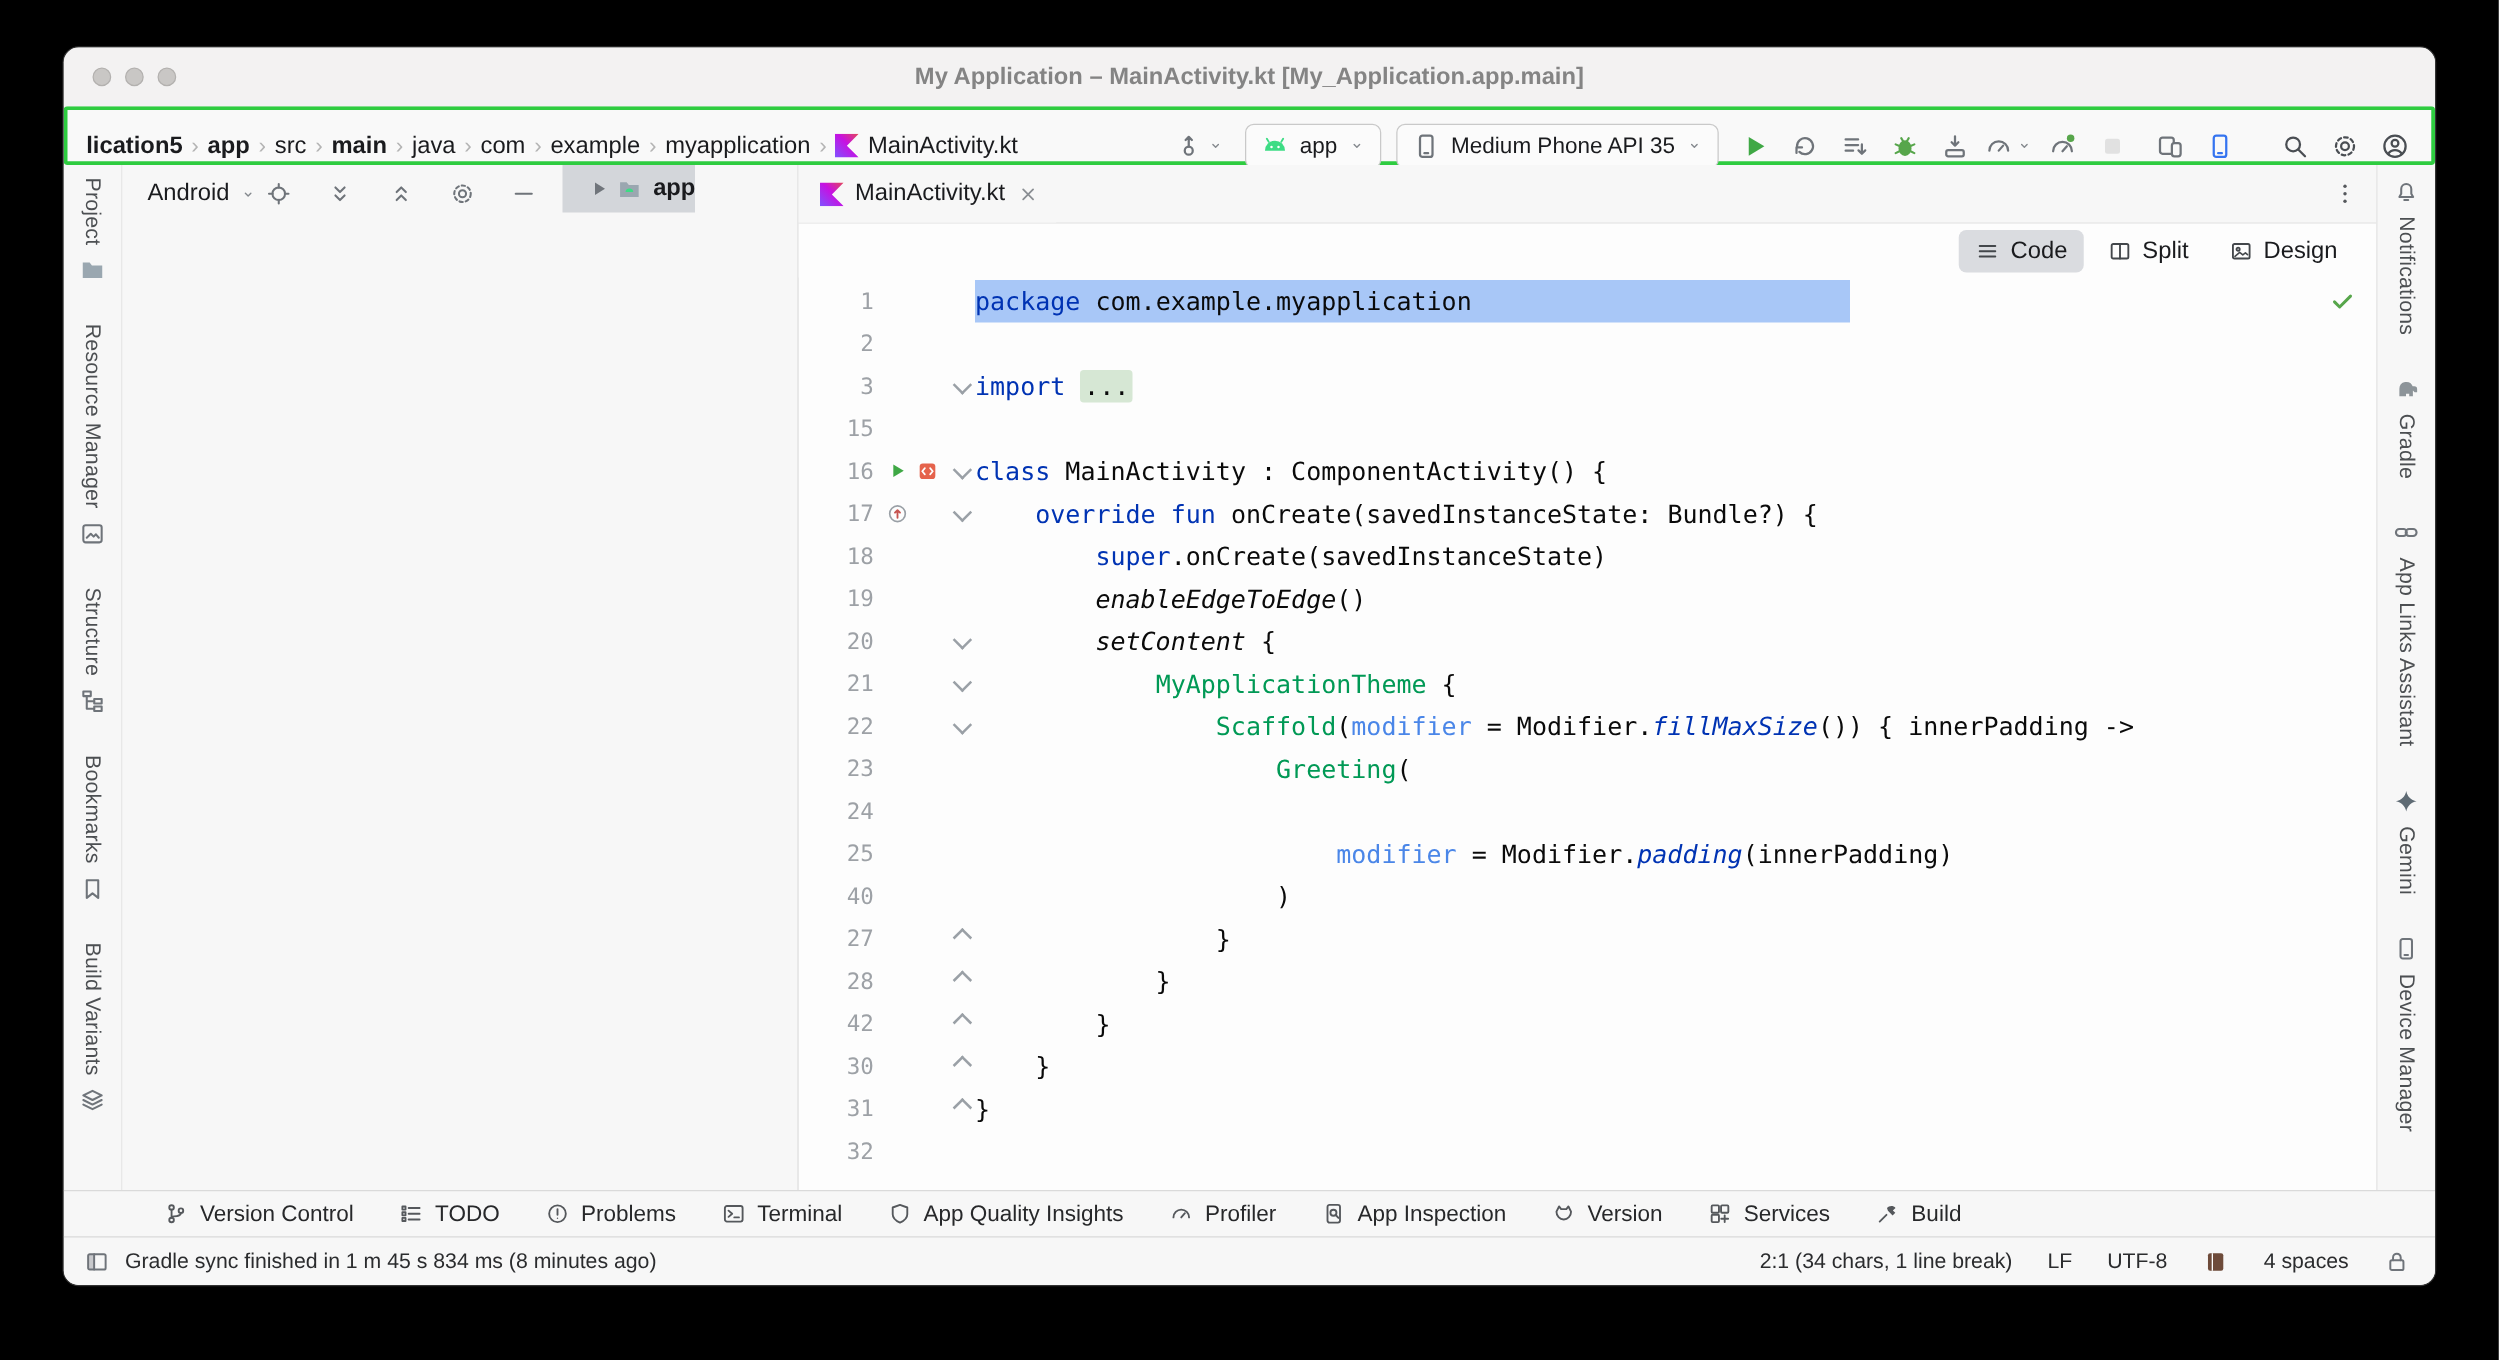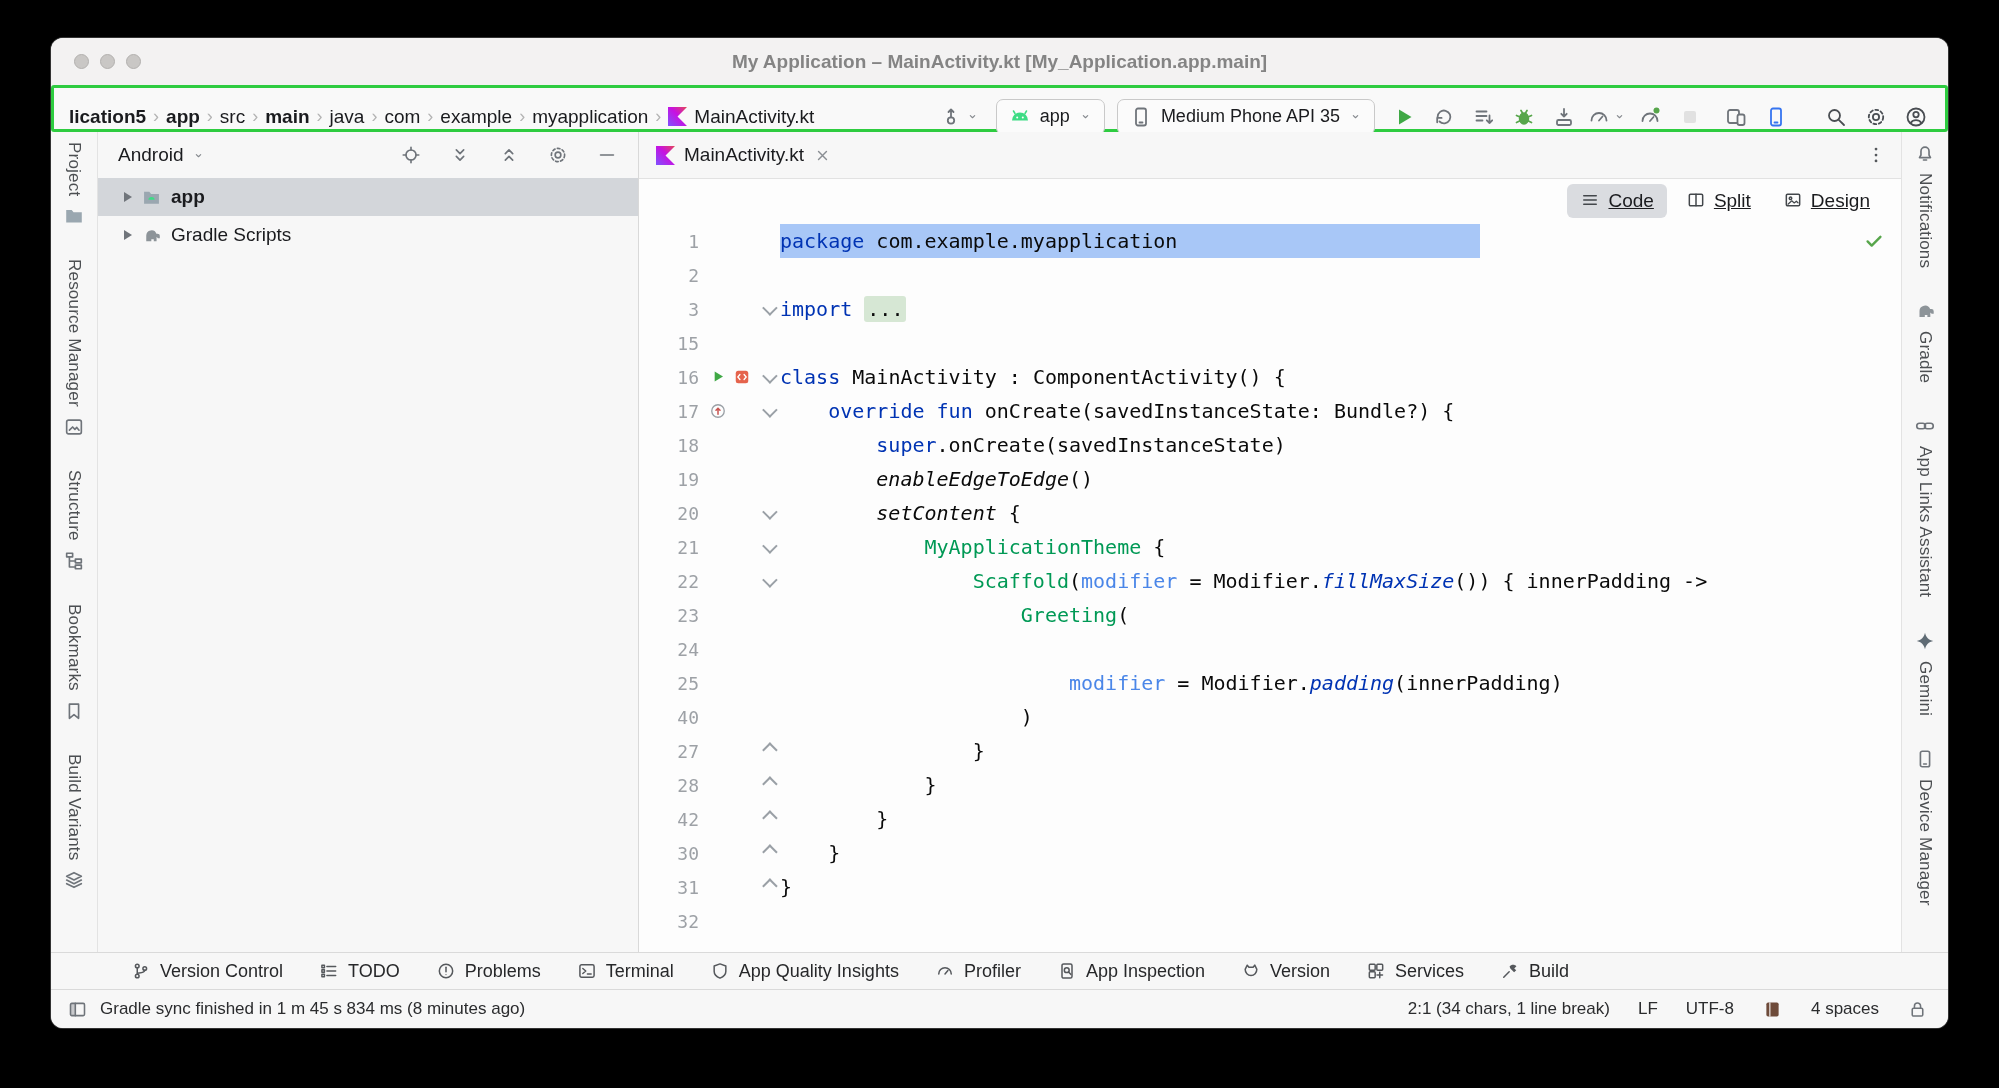--- a/index.html
+++ b/index.html
@@ -29,40 +29,40 @@
   .agroup.global .ic{color:#4a4e53;}
   
   .main{flex:1;display:flex;min-height:0;}
   .stripe{width:46px;flex:0 0 auto;background:#f7f7f7;display:flex;flex-direction:column;align-items:center;padding-top:10px;gap:32px;overflow:hidden;}
   .stripe.left{border-right:1px solid #e3e3e3;}
   .stripe.right{border-left:1px solid #e3e3e3;}
   .stripe-btn{display:flex;flex-direction:column;align-items:center;gap:9px;}
   .stripe .ic{width:22px;height:22px;}
   .vlabel{writing-mode:vertical-rl;display:block;font-size:17px;color:#4c4f52;letter-spacing:.2px;}
   
-  .project{width:540px;flex:0 0 auto;background:#f7f7f7;border-right:1px solid #d9d9d9;display:flex;flex-direction:column;}
+  .project{width:540px;flex:0 0 auto;background:#f7f7f7;border-right:1px solid #d9d9d9;display:flex;flex-direction:row;}
   .proj-head{height:46px;flex:0 0 auto;display:flex;align-items:center;padding:0 14px 0 20px;font-size:19px;}
   .selector{display:flex;align-items:center;gap:7px;}
   .spacer{flex:1;}
   .proj-actions{display:flex;align-items:center;gap:15px;}
   .proj-actions .ic{width:22px;height:22px;}
   .tree-row{height:38px;display:flex;align-items:center;gap:9px;padding-left:26px;font-size:19px;}
   .tree-row.selected{background:#d3d6da;}
   .tree-row.bold .tlabel{font-weight:700;}
   .twist{width:0;height:0;border-left:8px solid #70757b;border-top:5.5px solid transparent;border-bottom:5.5px solid transparent;}
   .tree-row .ic{width:21px;height:21px;}
   
   .editor{flex:1;min-width:0;display:flex;flex-direction:column;background:#fdfdfd;}
   .tabbar{height:46px;flex:0 0 auto;background:#f7f7f7;border-bottom:1px solid #e2e2e2;display:flex;align-items:center;padding-right:14px;}
   .tab{height:100%;display:flex;align-items:center;gap:9px;padding:0 13px 0 17px;font-size:19px;background:#f7f7f7;}
   .tab .ic{width:19px;height:19px;}
   .tab .close{color:#8a8e93;}
   .kebab{margin-left:auto;width:22px;height:22px;color:#55585c;}
   .modebar{height:43px;flex:0 0 auto;display:flex;align-items:center;justify-content:flex-end;gap:6px;padding-right:18px;background:#fdfdfd;font-size:19px;}
-  .mode{display:flex;align-items:flex-start;gap:8px;padding:6px 13px;border-radius:6px;text-decoration:underline;}
+  .mode{display:flex;align-items:center;gap:8px;padding:6px 13px;border-radius:6px;}
   .mode.active{background:#dadce0;}
   .mode .ic{width:20px;height:20px;color:#43474b;}
   .code-wrap{flex:1;position:relative;overflow:hidden;font-family:"DejaVu Sans Mono",monospace;font-size:20px;padding-top:2px;}
   .cl{display:flex;height:34px;align-items:stretch;}
   .ln-num{width:60px;flex:0 0 auto;text-align:right;color:#9da1a6;font-size:18px;padding-right:4px;display:flex;align-items:center;justify-content:flex-end;}
   .ln-ics{width:48px;flex:0 0 auto;display:flex;align-items:center;gap:4px;padding-left:5px;}
   .ln-ics .ic{width:20px;height:20px;}
   .ln-fold{width:24px;flex:0 0 auto;display:flex;align-items:center;justify-content:center;}
   .fm{width:9px;height:9px;border-right:2px solid #9aa0a6;border-bottom:2px solid #9aa0a6;}
   .fm.d{transform:rotate(45deg) translateY(-2px);}
@@ -414,29 +414,20 @@
           <div class="tree-row selected bold">
             <span class="twist"></span>
             <span class="ic">
               <svg viewBox="0 0 24 24">
                 <path fill="#9aa7b0" d="M3.5 5.5h6l2 2.5h9v11h-17z"></path>
                 <path fill="#3ddc84" d="M8.5 14.5a3.5 3.2 0 0 1 7 0z"></path>
               </svg>
             </span>
             <span class="tlabel">app</span>
           </div>
-          <div class="tree-row">
-            <span class="twist"></span>
-            <span class="ic">
-              <svg viewBox="0 0 24 24">
-                <path fill="#8d9499" d="M6 18.5v-6.5a6 6 0 0 1 11.6-2.1H19A2.5 2.5 0 0 1 21.5 12.4V15h-2.2L17.8 13.5V18.5h-3.2v-2.2h-2.8v2.2z"></path>
-              </svg>
-            </span>
-            <span class="tlabel">Gradle Scripts</span>
-          </div>
         </div>
     </div>
 
     <div class="editor">
       <div class="tabbar">
         <div class="tab">
           <span class="ic">
               <svg viewBox="0 0 16 16">
                 <defs>
                   <linearGradient id="kg" x1="0" y1="16" x2="16" y2="0" gradientUnits="userSpaceOnUse">

